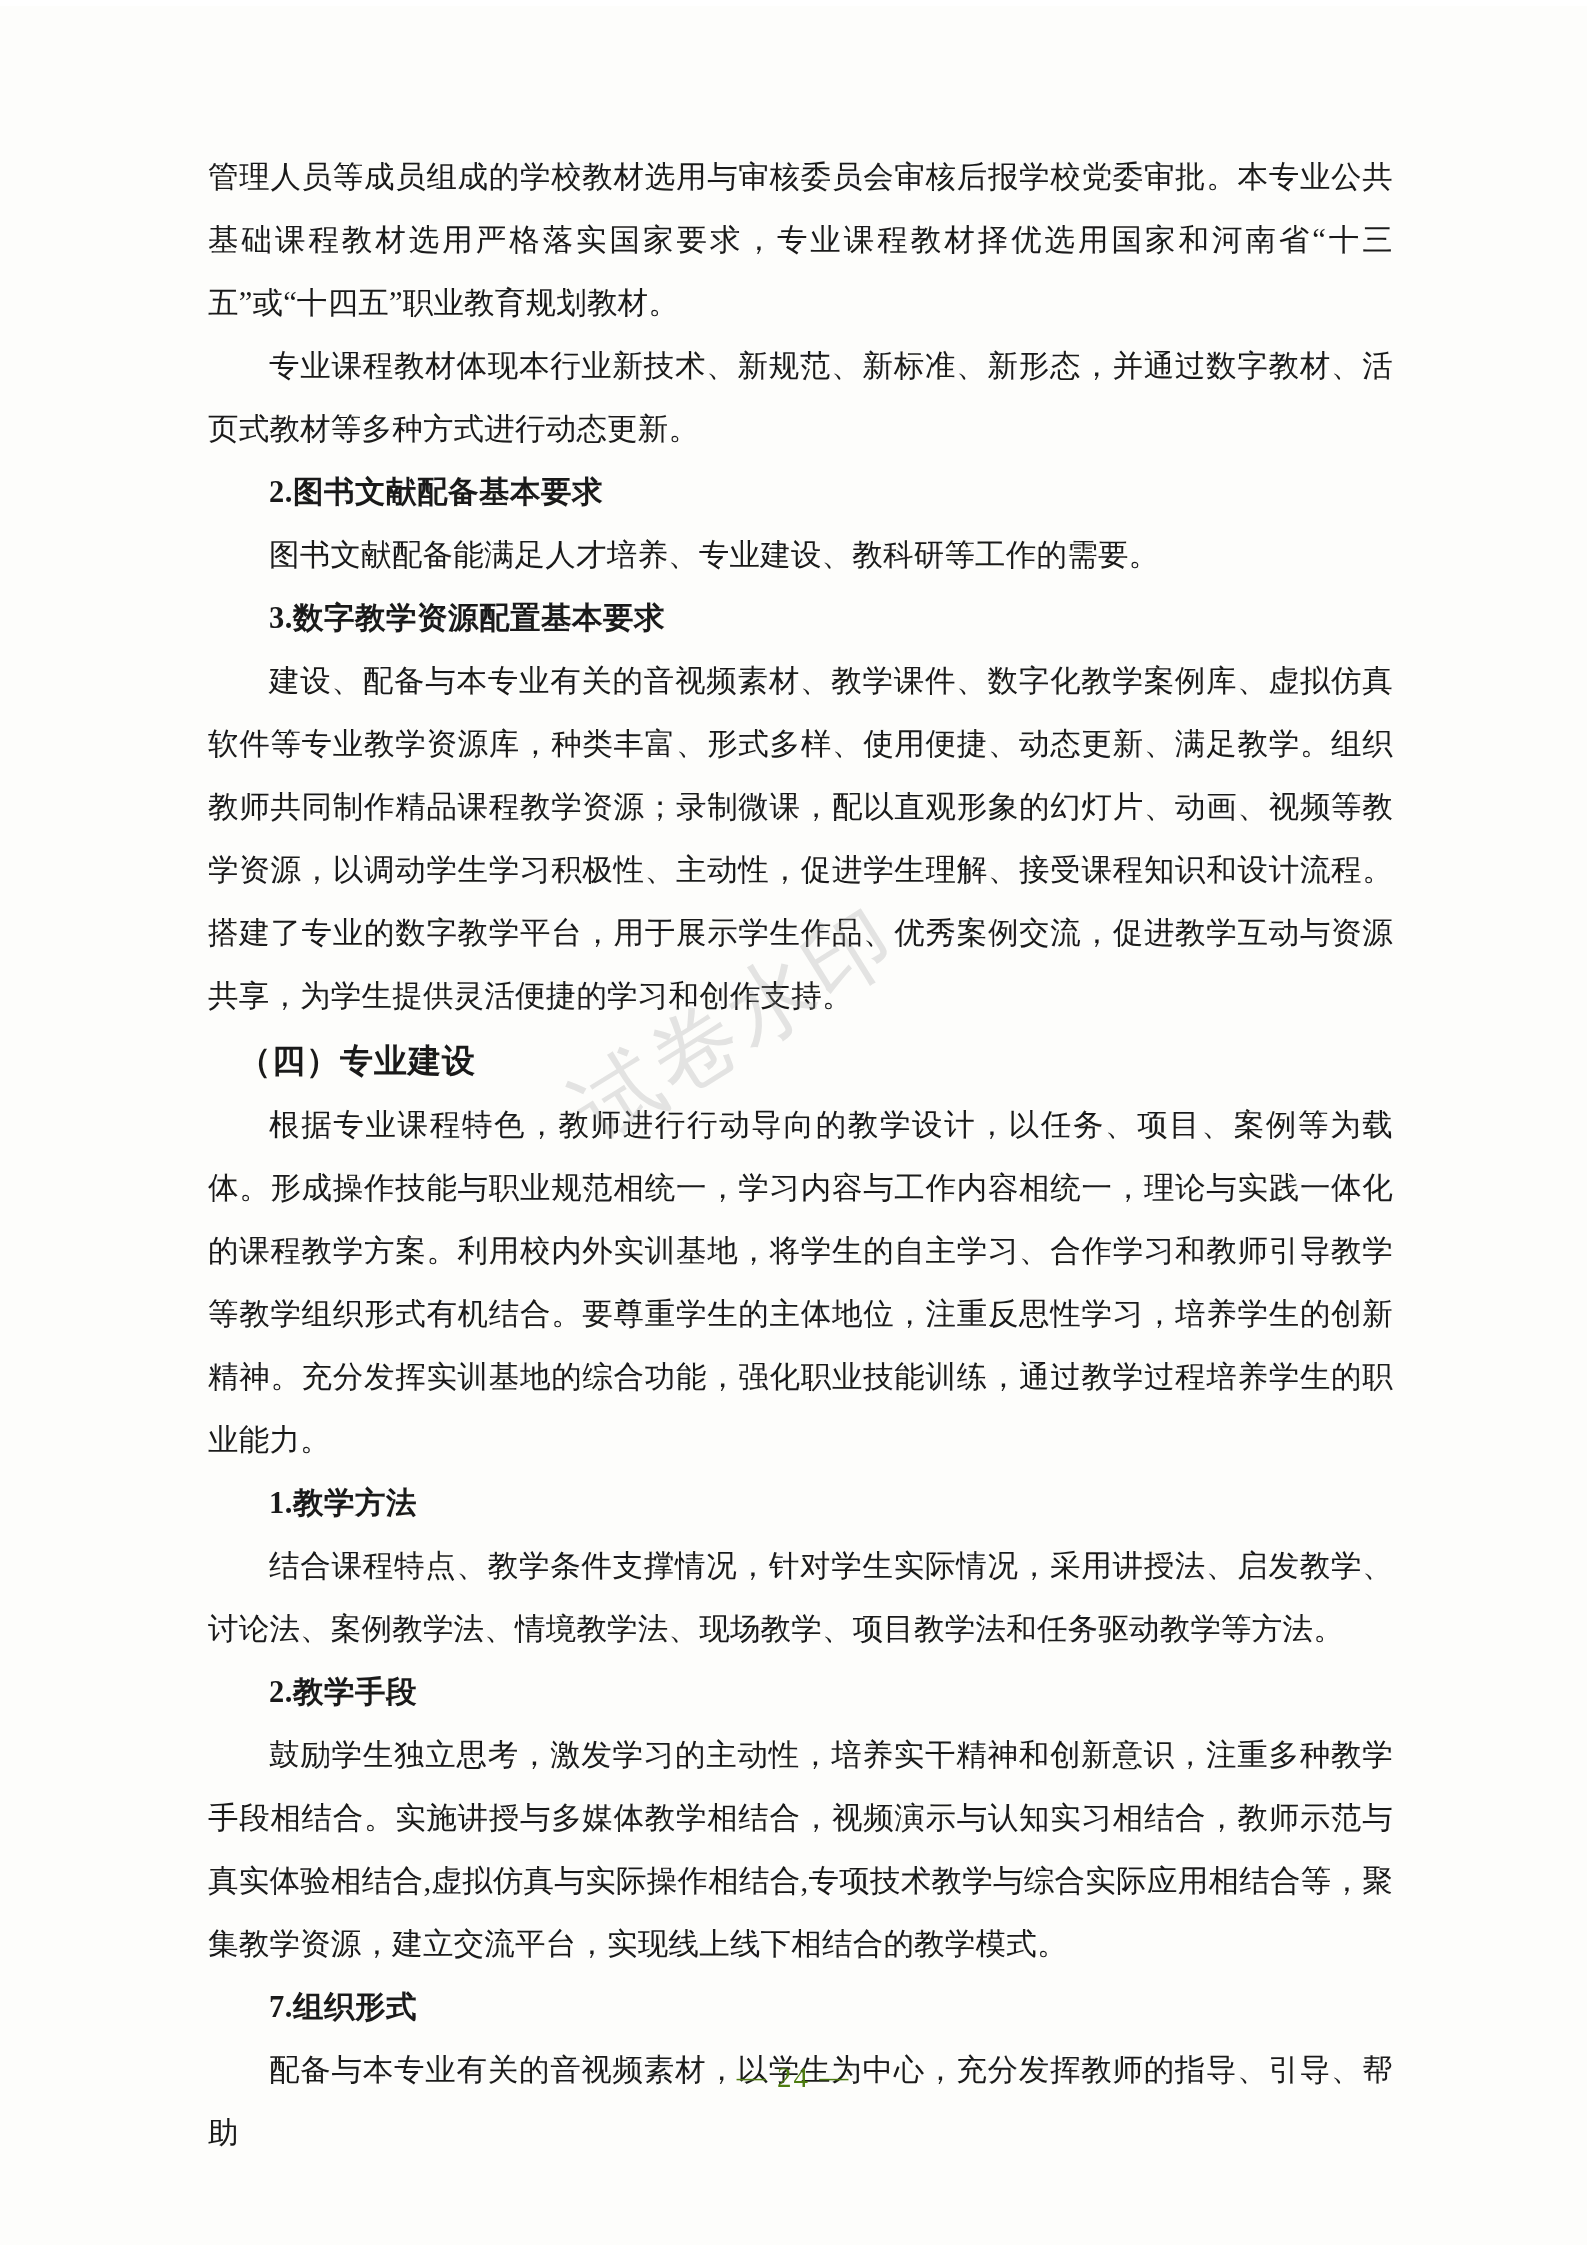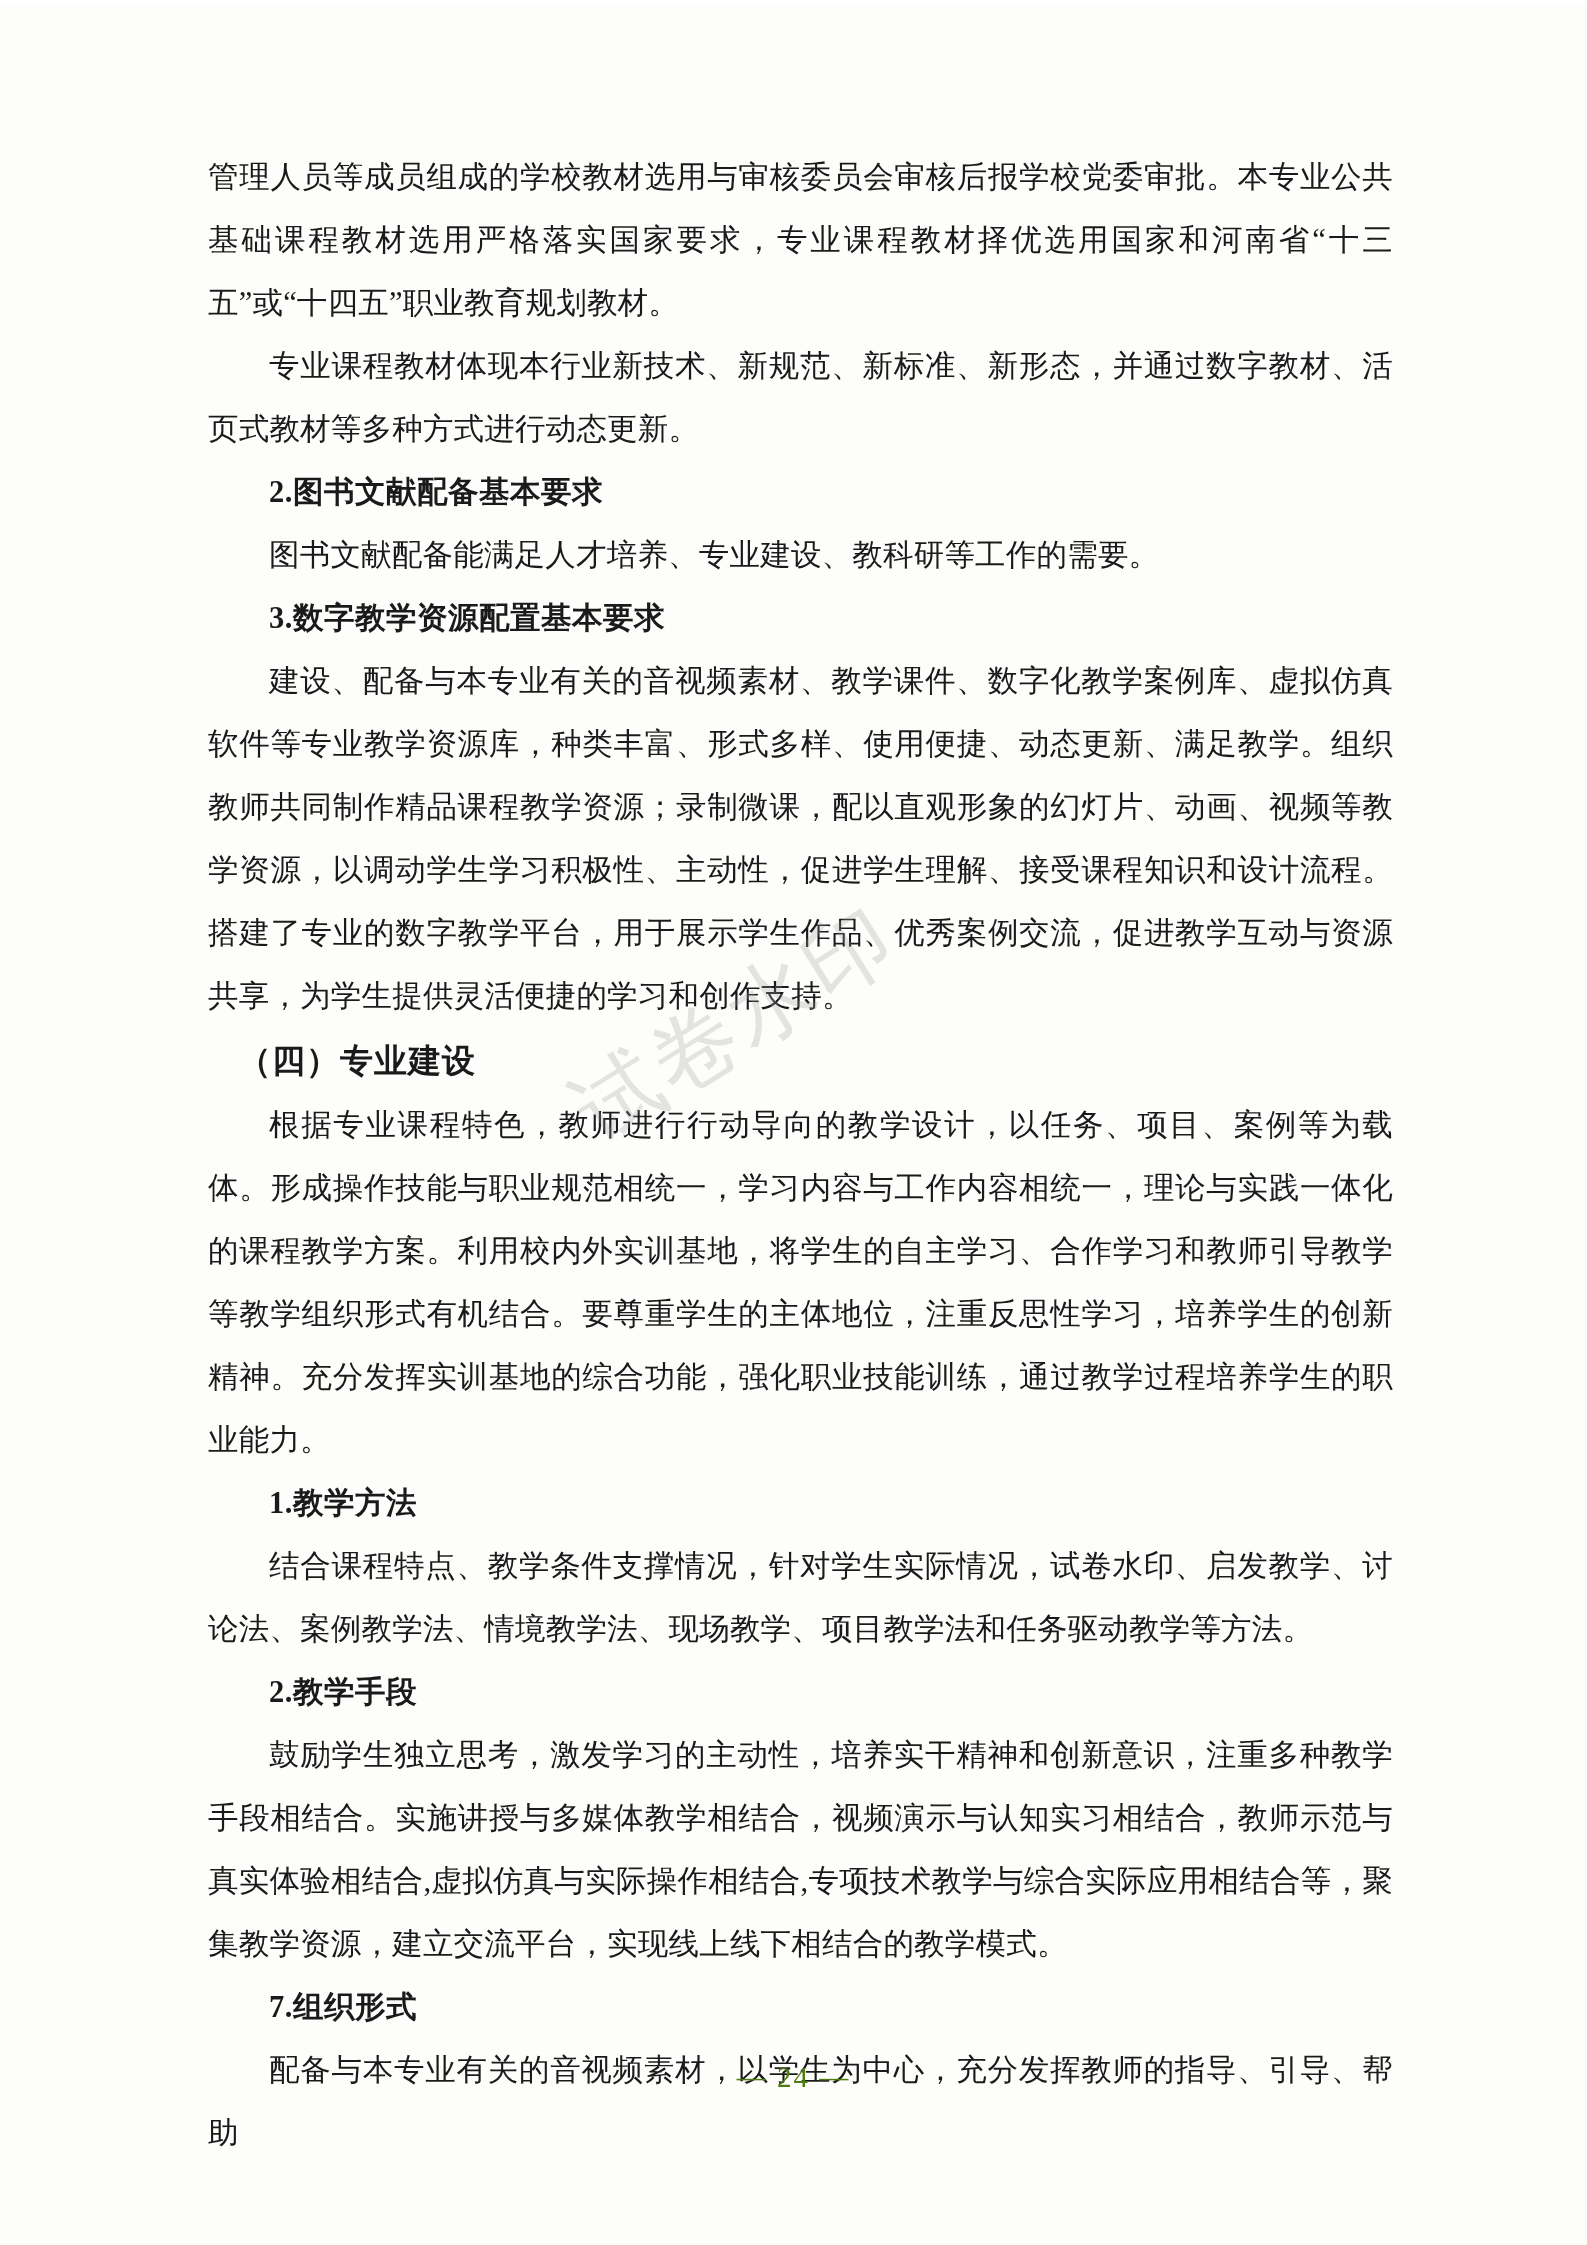--- a/index.html
+++ b/index.html
@@ -80,21 +80,21 @@
   <div class="content">
     <p class="">管理人员等成员组成的学校教材选用与审核委员会审核后报学校党委审批。本专业公共基础课程教材选用严格落实国家要求，专业课程教材择优选用国家和河南省“十三五”或“十四五”职业教育规划教材。</p>
     <p class="indent">专业课程教材体现本行业新技术、新规范、新标准、新形态，并通过数字教材、活页式教材等多种方式进行动态更新。</p>
     <p class="heading">2.图书文献配备基本要求</p>
     <p class="indent">图书文献配备能满足人才培养、专业建设、教科研等工作的需要。</p>
     <p class="heading">3.数字教学资源配置基本要求</p>
     <p class="indent">建设、配备与本专业有关的音视频素材、教学课件、数字化教学案例库、虚拟仿真软件等专业教学资源库，种类丰富、形式多样、使用便捷、动态更新、满足教学。组织教师共同制作精品课程教学资源；录制微课，配以直观形象的幻灯片、动画、视频等教学资源，以调动学生学习积极性、主动性，促进学生理解、接受课程知识和设计流程。搭建了专业的数字教学平台，用于展示学生作品、优秀案例交流，促进教学互动与资源共享，为学生提供灵活便捷的学习和创作支持。</p>
     <p class="section">（四）专业建设</p>
     <p class="indent">根据专业课程特色，教师进行行动导向的教学设计，以任务、项目、案例等为载体。形成操作技能与职业规范相统一，学习内容与工作内容相统一，理论与实践一体化的课程教学方案。利用校内外实训基地，将学生的自主学习、合作学习和教师引导教学等教学组织形式有机结合。要尊重学生的主体地位，注重反思性学习，培养学生的创新精神。充分发挥实训基地的综合功能，强化职业技能训练，通过教学过程培养学生的职业能力。</p>
     <p class="heading">1.教学方法</p>
-    <p class="indent">结合课程特点、教学条件支撑情况，针对学生实际情况，试卷水印、启发教学、讨论法、案例教学法、情境教学法、现场教学、项目教学法和任务驱动教学等方法。</p>
+    <p class="indent">结合课程特点、教学条件支撑情况，针对学生实际情况，采用讲授法、启发教学、讨论法、案例教学法、情境教学法、现场教学、项目教学法和任务驱动教学等方法。</p>
     <p class="heading">2.教学手段</p>
     <p class="indent">鼓励学生独立思考，激发学习的主动性，培养实干精神和创新意识，注重多种教学手段相结合。实施讲授与多媒体教学相结合，视频演示与认知实习相结合，教师示范与真实体验相结合,虚拟仿真与实际操作相结合,专项技术教学与综合实际应用相结合等，聚集教学资源，建立交流平台，实现线上线下相结合的教学模式。</p>
     <p class="heading">7.组织形式</p>
     <p class="indent">配备与本专业有关的音视频素材，以学生为中心，充分发挥教师的指导、引导、帮助</p>
   </div>
 
   <div class="watermark">试卷水印</div>
 
   <div class="footer">— 24 —</div>
 

